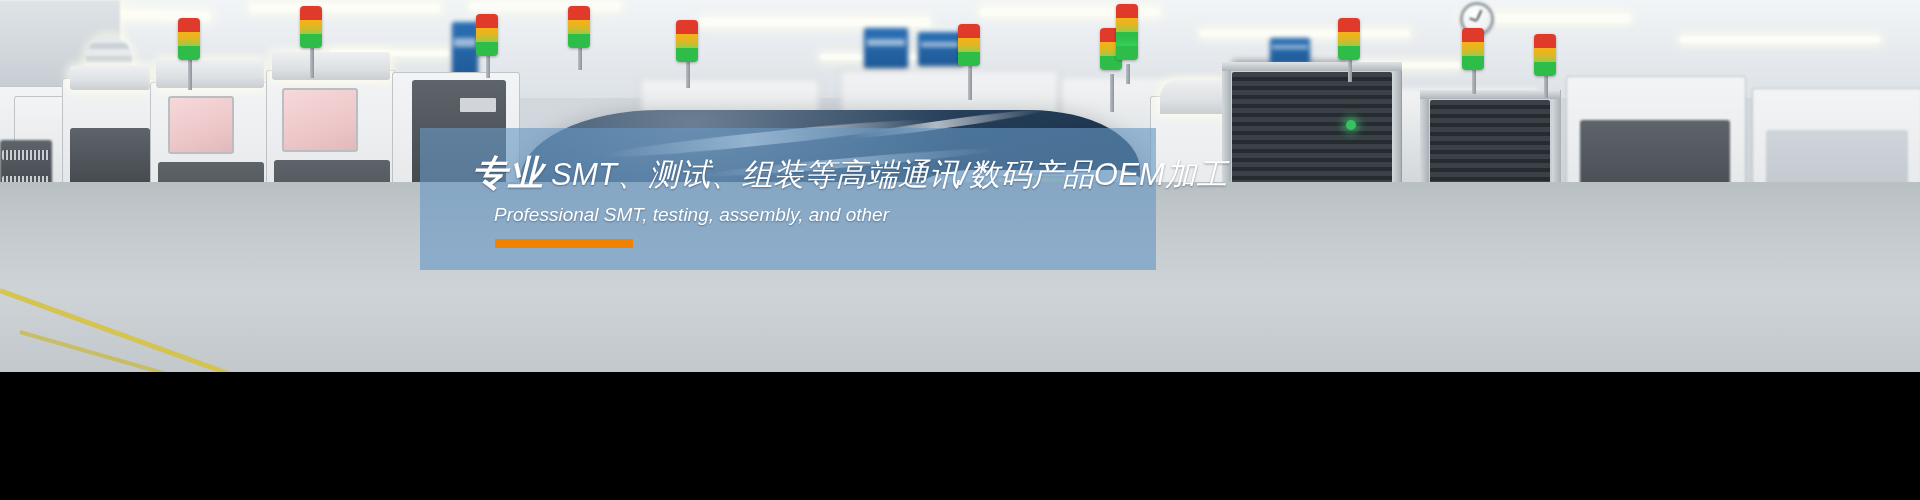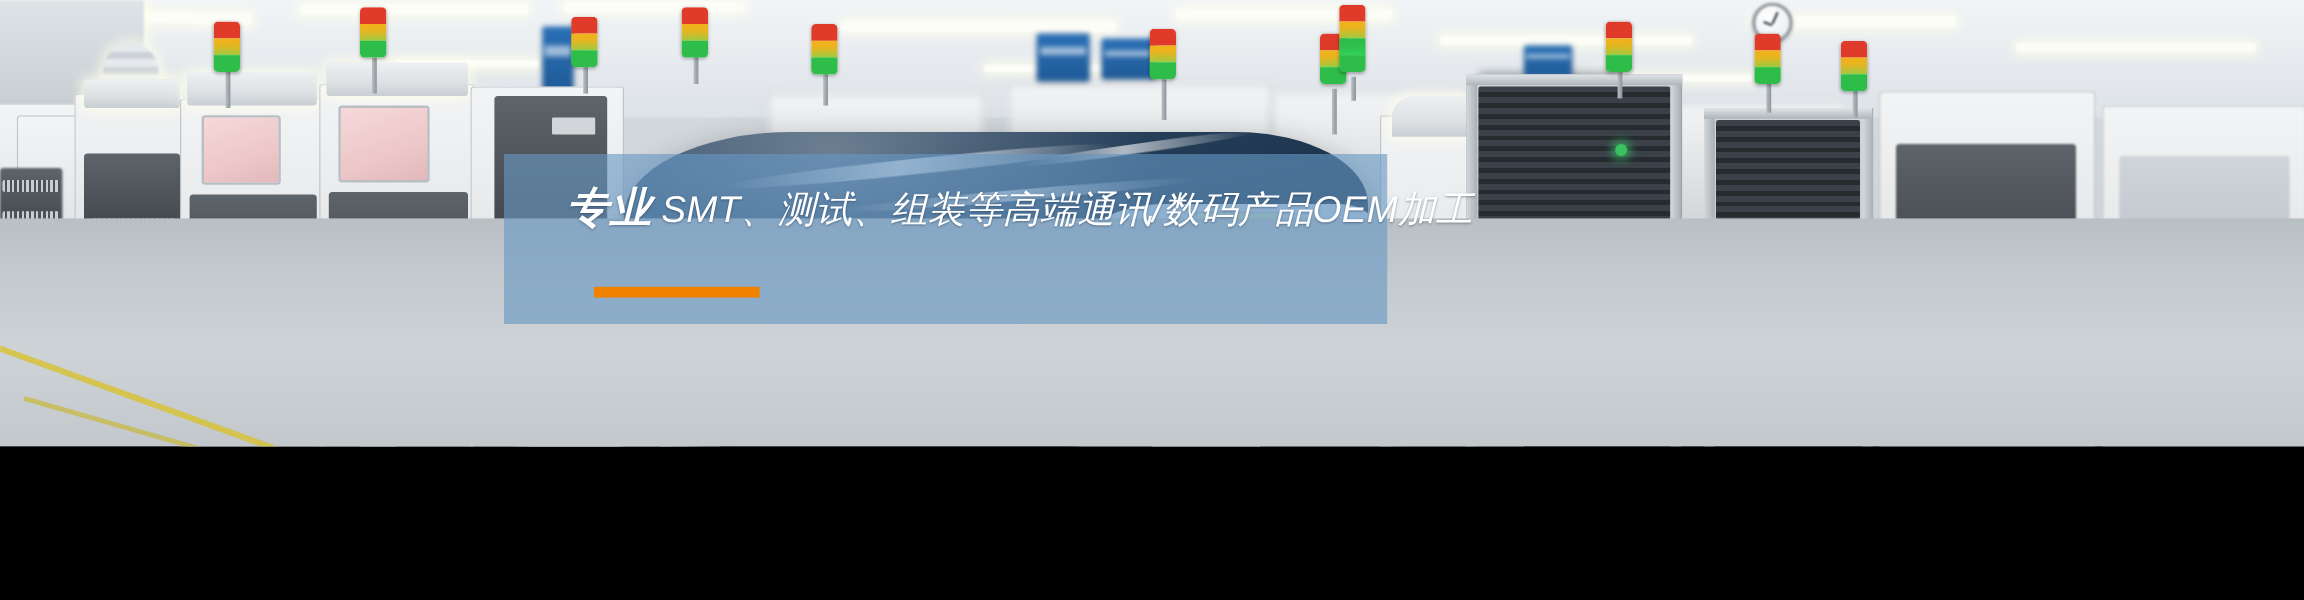--- a/index.html
+++ b/index.html
@@ -431,18 +431,19 @@
     <div class="rack-rail" style="left:1190px; top:392px; width:380px;"></div>
     <div class="rack-rail" style="left:1190px; top:440px; width:420px;"></div>
   </div>
 
   <div class="overlay">
 
     <div class="headline">
       <span class="kw">专业</span><span class="rest">SMT、测试、组装等高端通讯/数码产品OEM加工</span>
     </div>
 
+    <div class="sub sub-1">Professional SMT, testing, assembly, and other</div>
 
     <div class="accent-bar"></div>
 
   </div>
 
 </div>
 
 </body></html>

